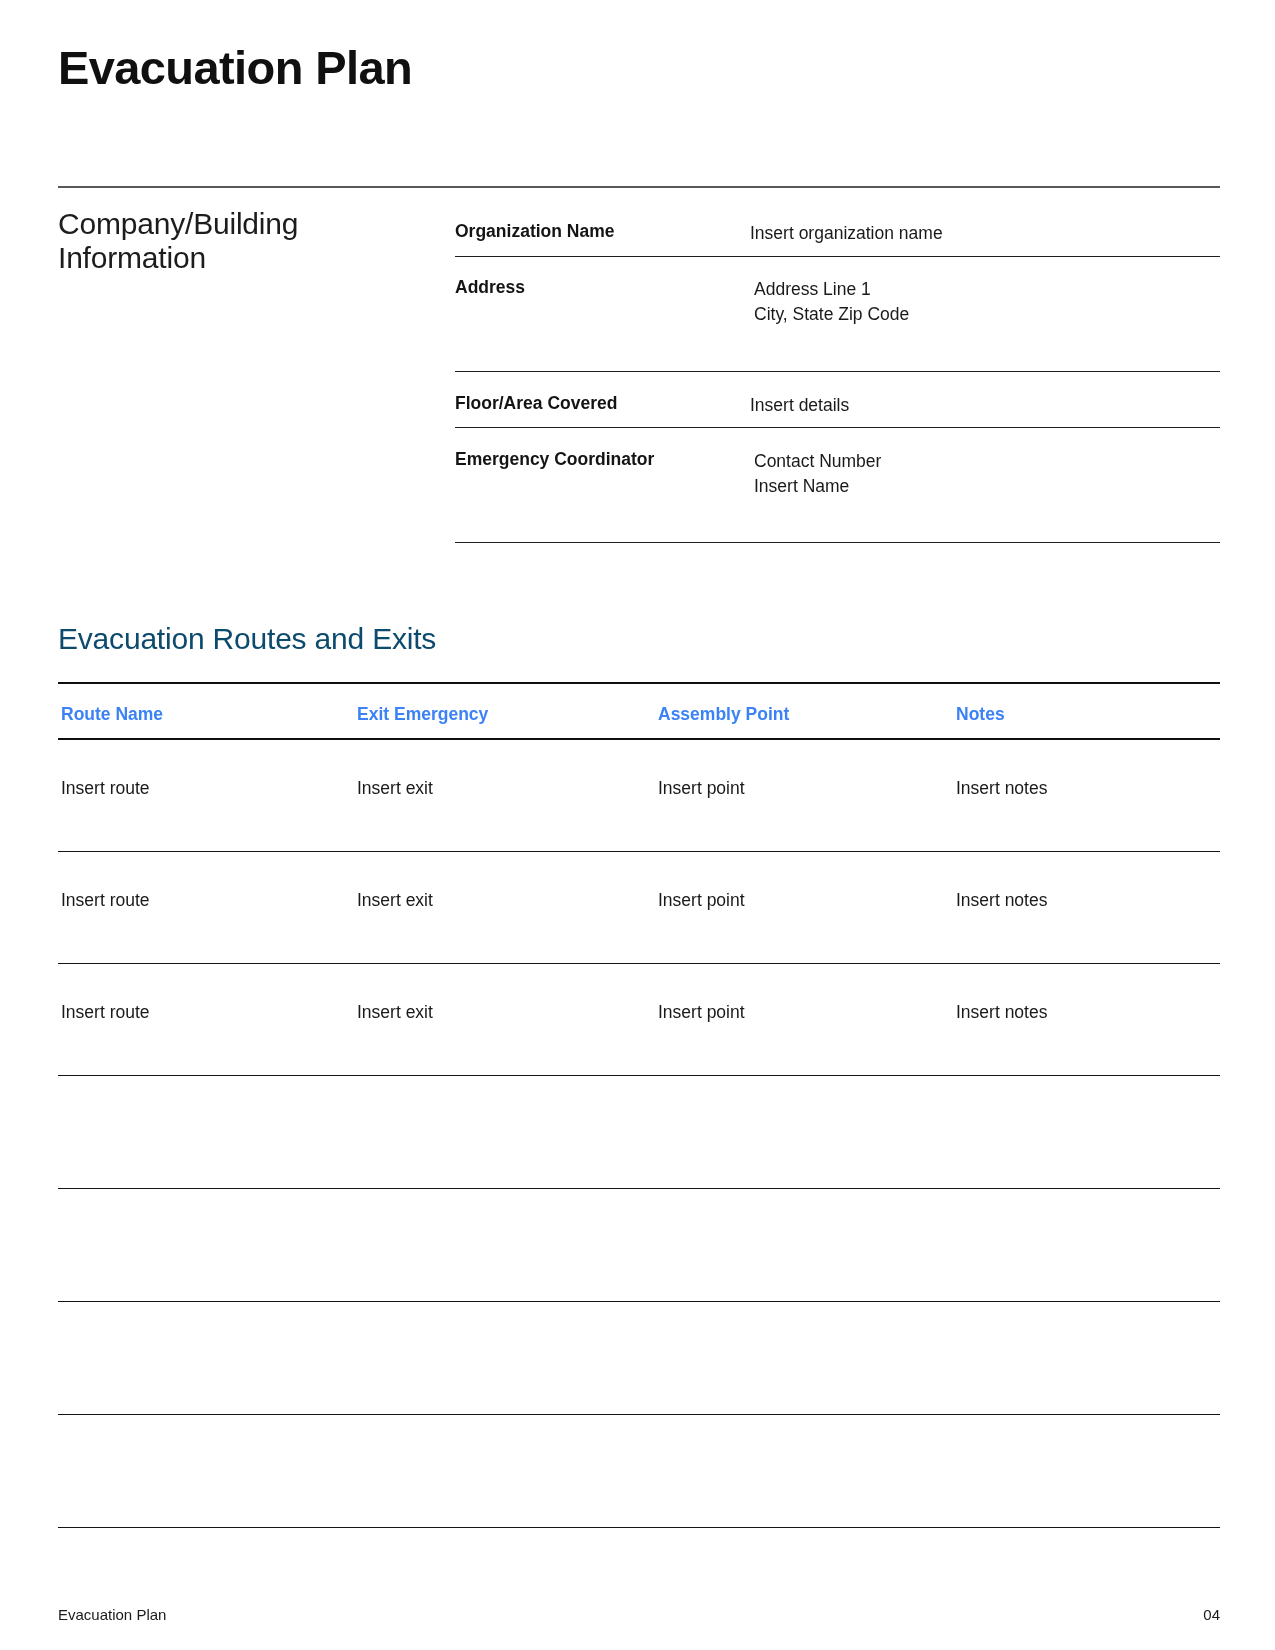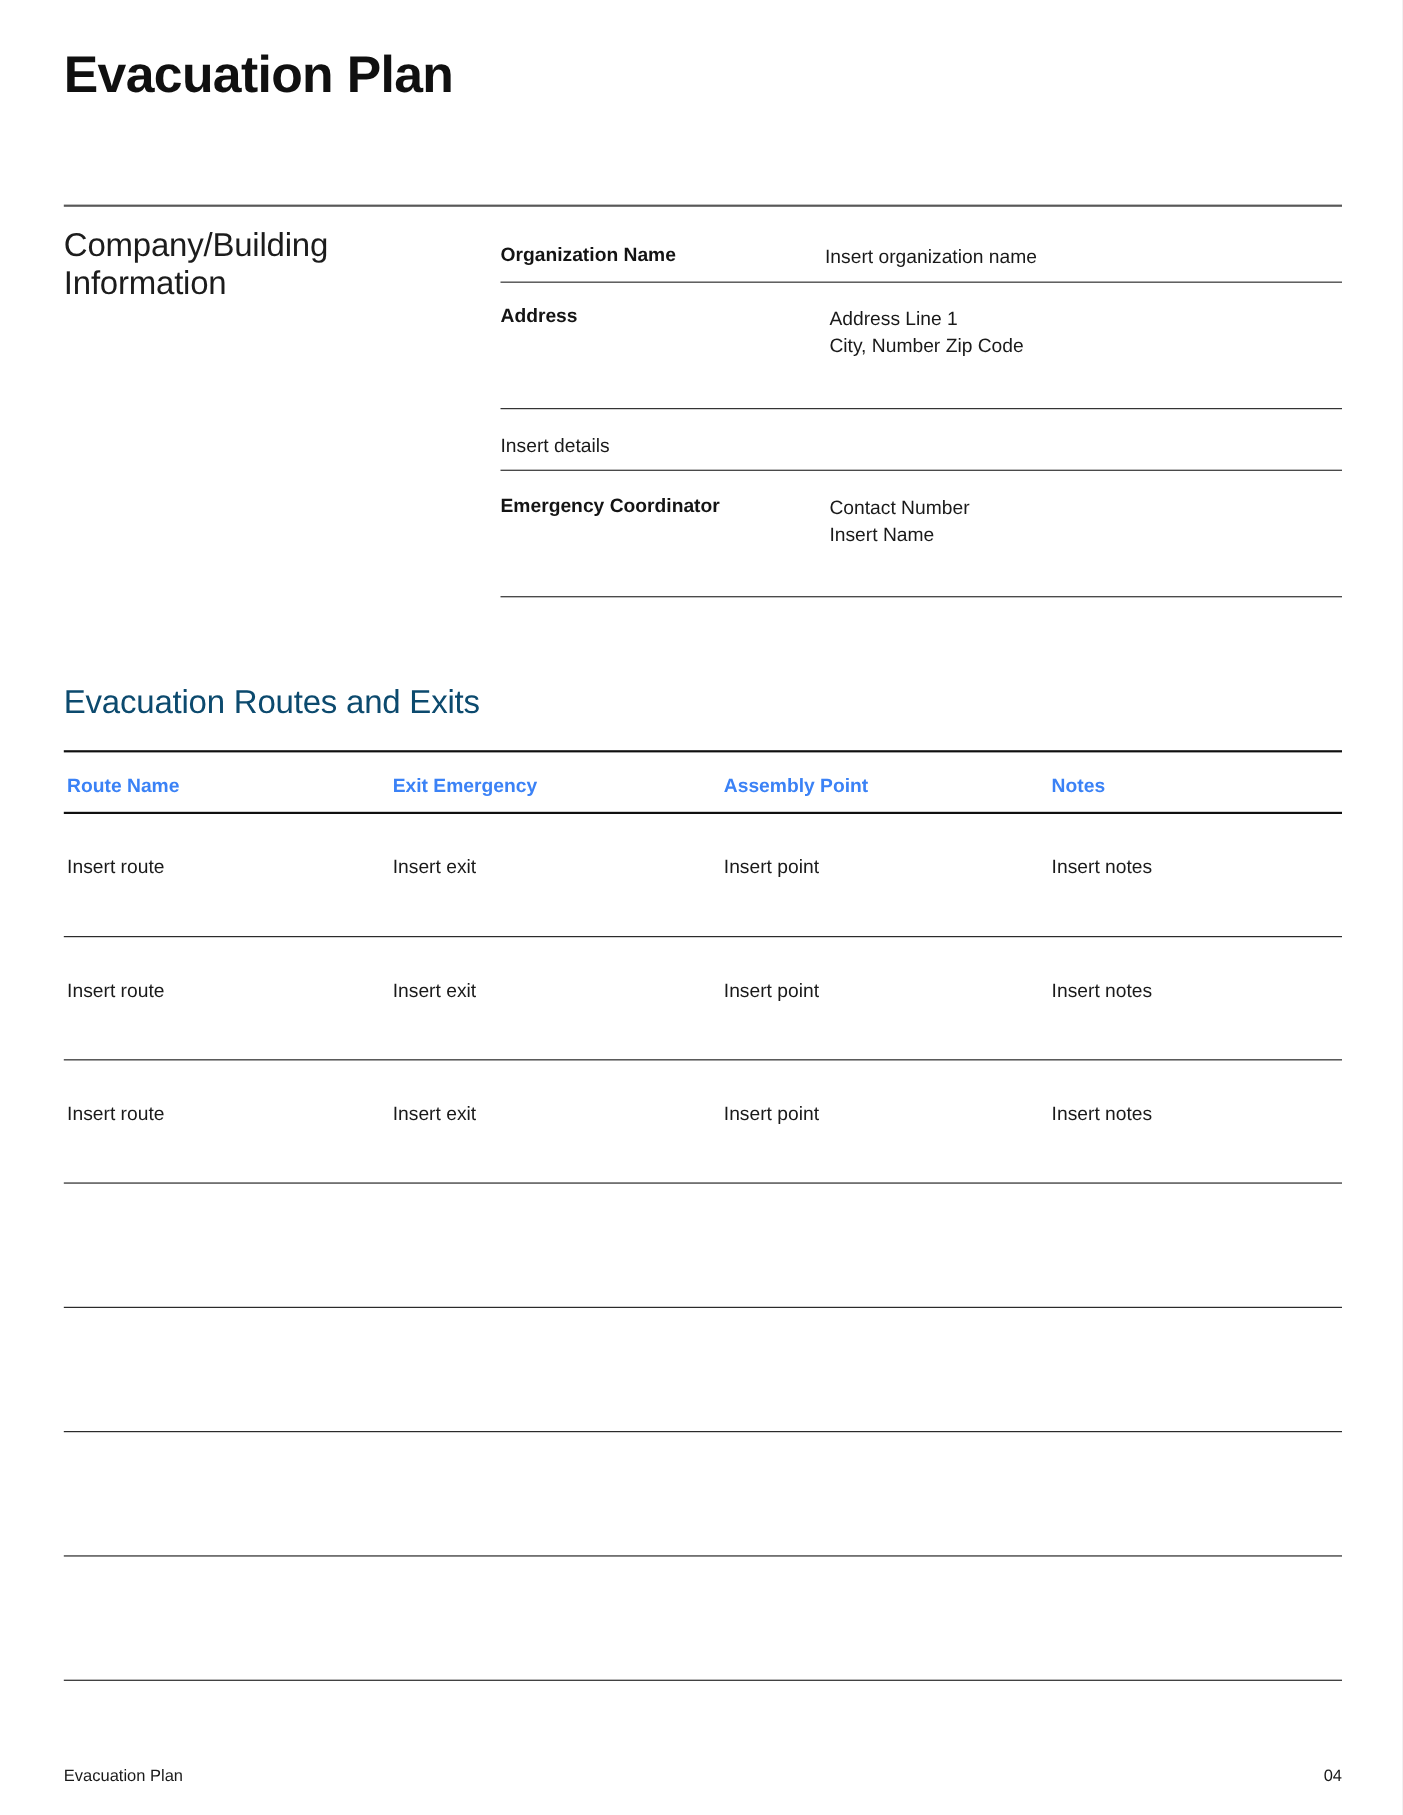--- a/index.html
+++ b/index.html
@@ -98,25 +98,26 @@
       <div class="info-lbl">Organization Name</div>
       <div class="info-val">
         <div>Insert organization name</div>
       </div>
     </div>
 
     <div class="info-row r2">
       <div class="info-lbl">Address</div>
       <div class="info-val indent">
         <div>Address Line 1</div>
-        <div>City, Number Zip Code</div>
+        <div>City, State Zip Code</div>
       </div>
     </div>
 
     <div class="info-row r3">
+      <div class="info-lbl">Floor/Area Covered</div>
       <div class="info-val">
         <div>Insert details</div>
       </div>
     </div>
 
     <div class="info-row r4">
       <div class="info-lbl">Emergency Coordinator</div>
       <div class="info-val indent">
         <div>Contact Number</div>
         <div>Insert Name</div>

